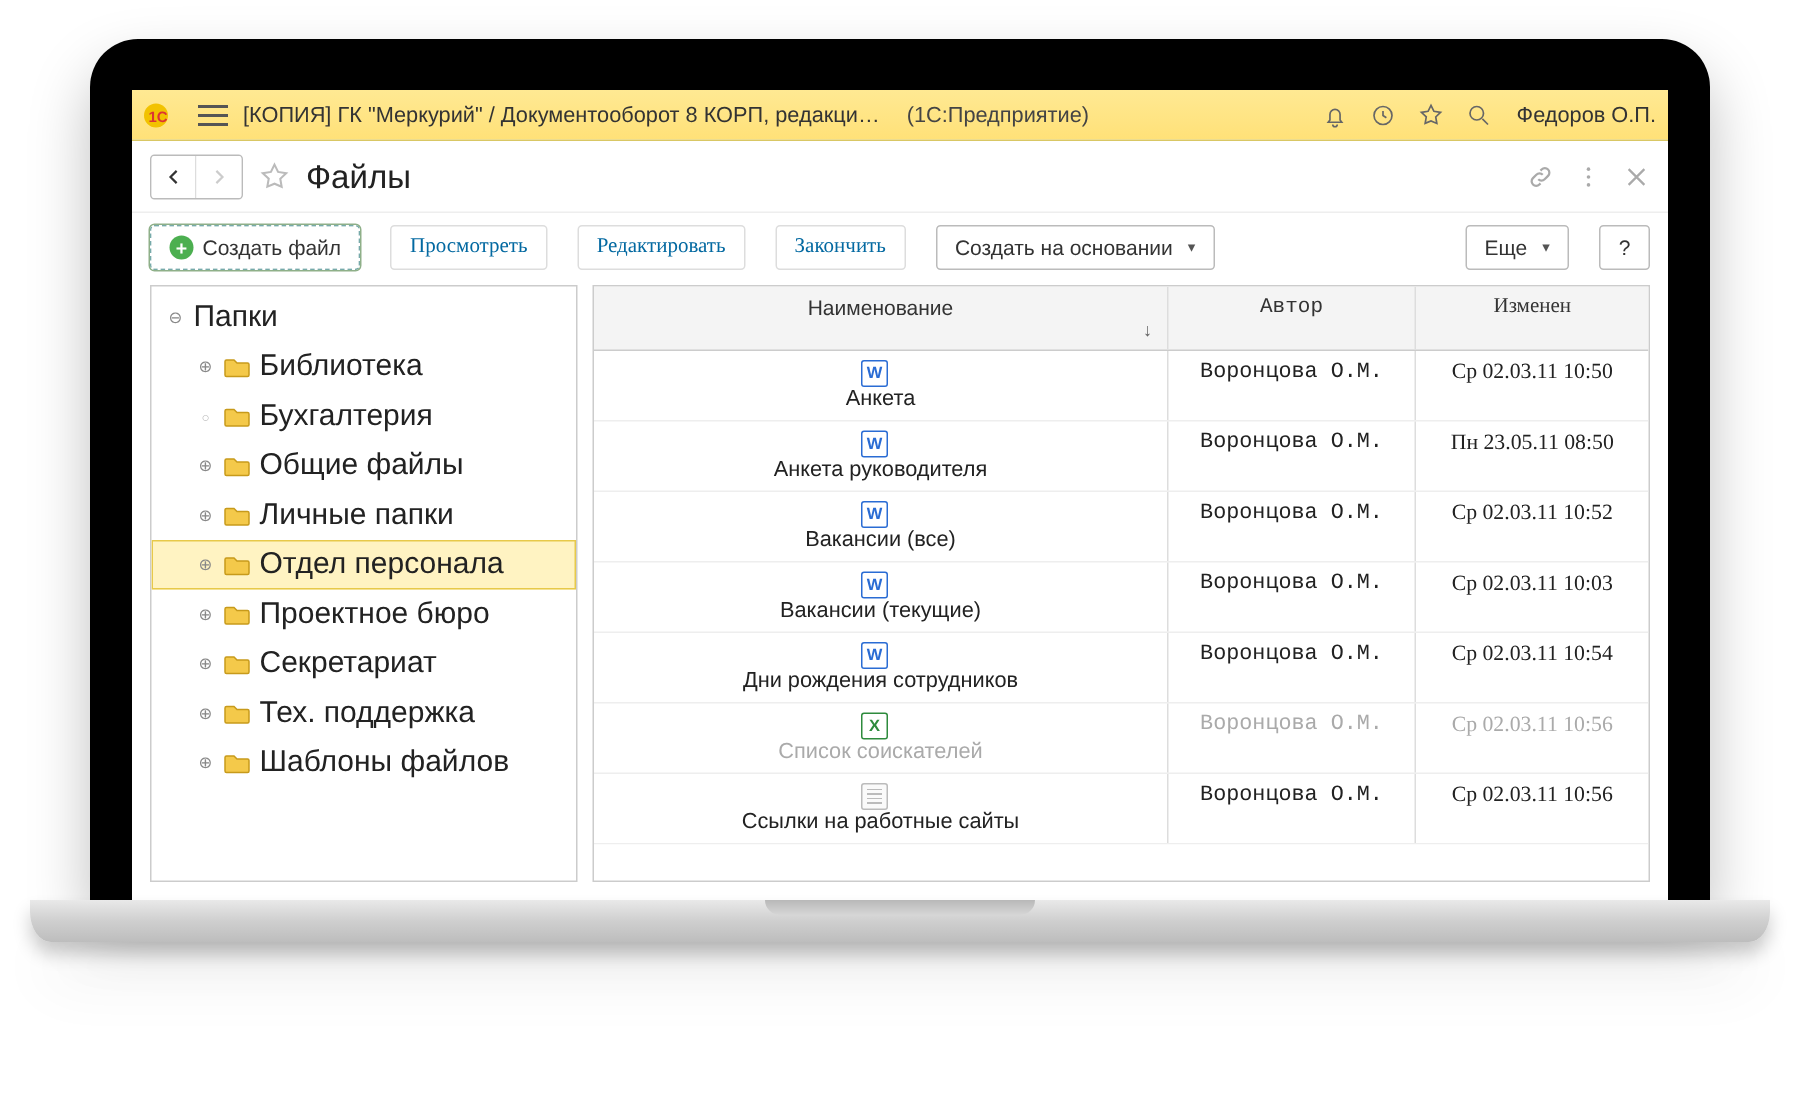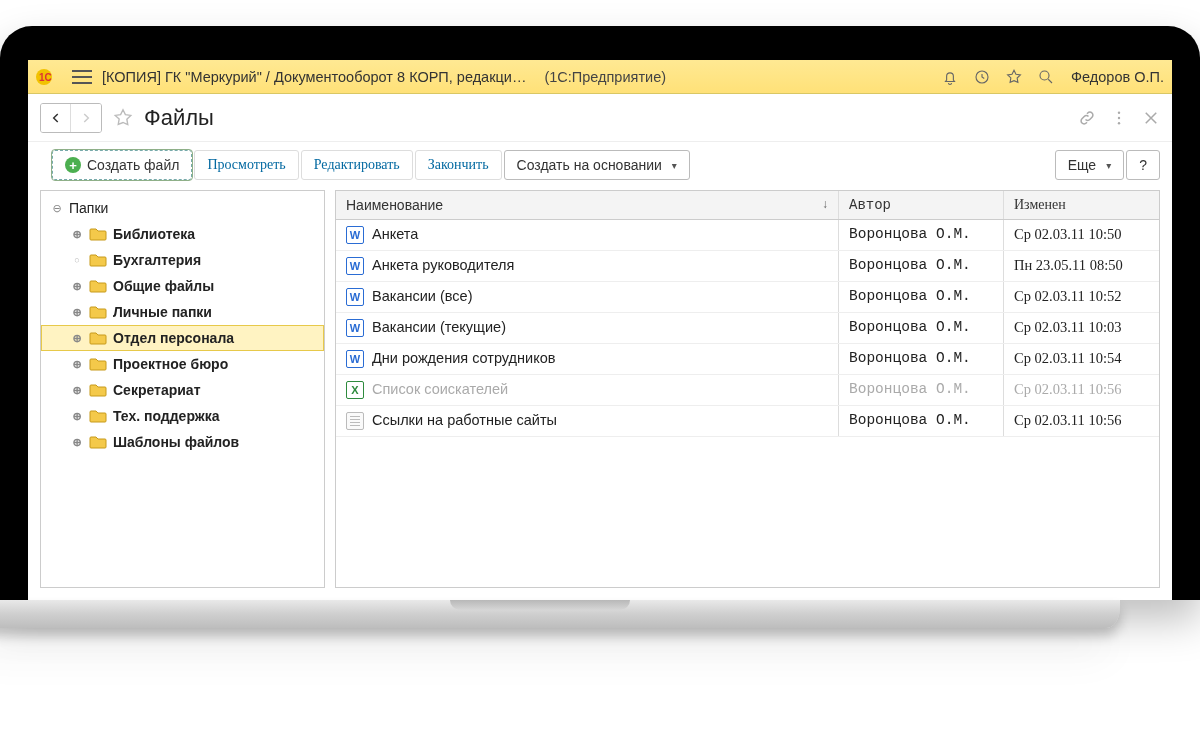--- a/index.html
+++ b/index.html
@@ -1,21 +1,21 @@
 <!DOCTYPE html>
 <html><head>
 <meta charset="utf-8">
 <style>
   * { box-sizing: border-box; margin: 0; padding: 0; }
   html, body { width: 1200px; height: 740px; font-family: Arial, Helvetica, sans-serif; background: #fff; }
   body { display: flex; align-items: flex-start; justify-content: center; }
 
   
   .laptop {
-    width: 1200px;
+    width: 1080px;
     margin-top: 26px;
     position: relative;
   }
   .screen-frame {
     width: 100%;
     height: 574px;
     background: #000;
     border-radius: 32px 32px 0 0;
     padding: 34px 28px 0 28px;
     box-shadow: 0 20px 40px rgba(0,0,0,.25);
@@ -94,23 +94,22 @@
   .star-outline { width:22px; height:22px; }
   .star-outline svg { stroke:#bbb; fill:none; stroke-width:1.5; }
   .page-title { font-size: 22px; font-weight:400; color:#222; flex:1; }
   .head-right { display:flex; gap:14px; align-items:center; color:#999; }
   .head-right .hi { width:18px; height:18px; cursor:pointer; }
 
   
   .toolbar {
     display:flex;
     align-items:center;
-    gap:2px;
+    gap:20px;
     padding: 8px 12px 10px;
-    margin-left: 12px;
   }
   .btn {
     height: 30px;
     padding: 0 12px;
     border: 1px solid #bbb;
     border-radius: 3px;
     background: #fff;
     font-size: 14px;
     color:#333;
     cursor:pointer;
@@ -137,28 +136,28 @@
   }
   .panel {
     border: 1px solid #ccc;
     background:#fff;
     overflow:auto;
   }
   .panel.tree { width: 285px; }
   .panel.grid { flex:1; display:flex; flex-direction:column; }
 
   
-  .tree-root { padding: 4px 0; font-size:14px; }
+  .tree-root { padding: 4px 0; font-size:20px; }
   .tree-row {
     display:flex; align-items:center; gap:6px;
     padding: 5px 8px; cursor:pointer;
     white-space:nowrap;
   }
   .tree-row.level-root { padding-left: 10px; }
-  .tree-row.level-1 { padding-left: 30px; font-weight: bold; }
+  .tree-row.level-1 { padding-left: 30px; }
   .tree-row.selected {
     background: #fff3c2;
     outline: 1px solid #e7c94a;
     outline-offset:-1px;
     align-items:center;
   }
   .expander {
     width:12px; height:12px;
     display:inline-flex; align-items:center; justify-content:center;
     font-size:11px; color:#888;
@@ -175,21 +174,21 @@
   .grid-head {
     display:flex;
     background:#f4f4f4;
     border-bottom:1px solid #ccc;
     font-size:14px;
     color:#333;
   }
   .grid-head .col, .grid-row .col {
     padding: 6px 10px;
     border-right:1px solid #ddd;
-    display:flex; 
+    display:flex; align-items:center;flex-direction:column;
   }
   .grid-head .col:last-child, .grid-row .col:last-child { border-right:none; }
   .col.name { flex: 1 1 auto; }
   .col.author { width: 165px; font-family: Liberation Mono, monospace; }
   .col.modified { width: 155px; font-variant-numeric: tabular-nums; font-family: Liberation Serif, serif; }
   .sort-arrow { margin-left:auto; color:#666; font-size:12px; }
   .grid-body { overflow:auto; }
   .grid-row {
     display:flex;
     border-bottom:1px solid #eee;

